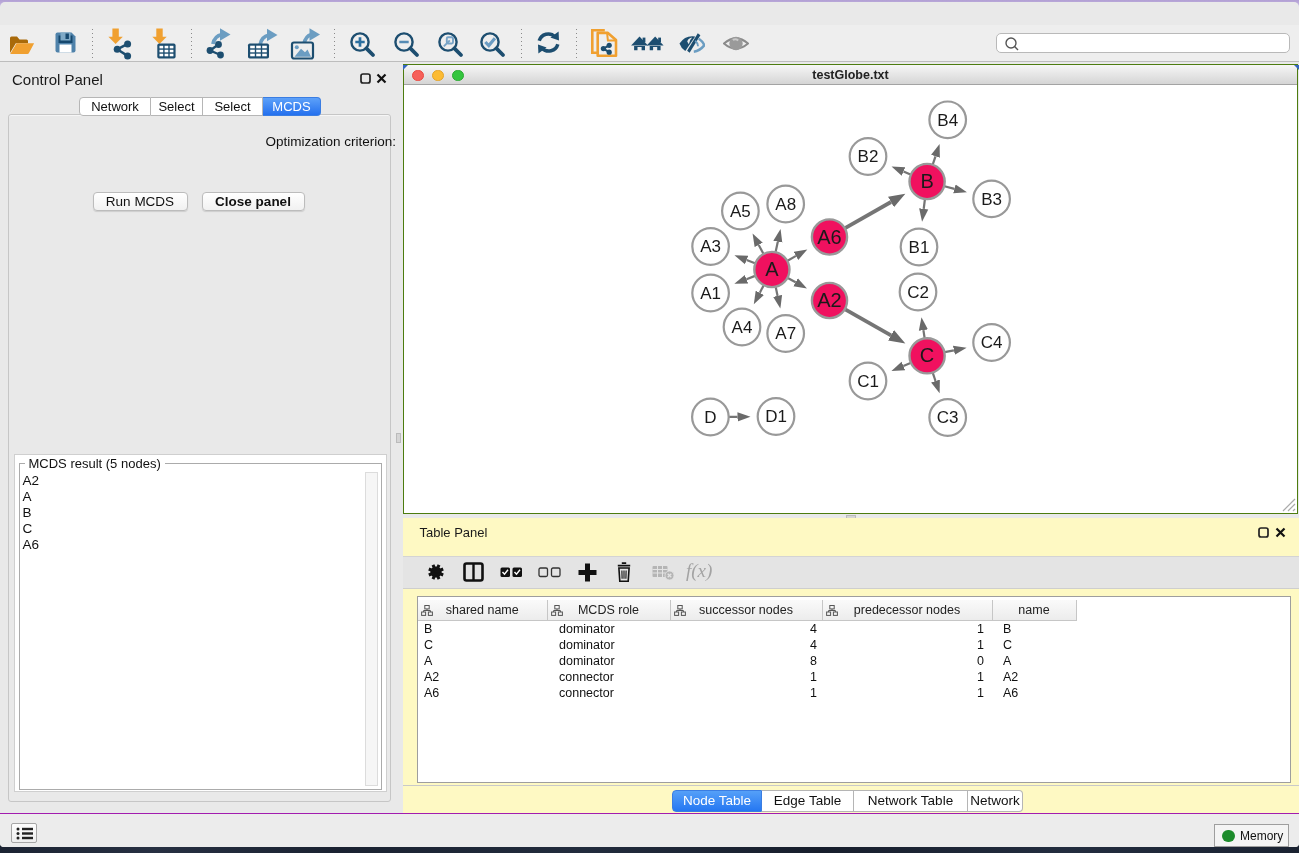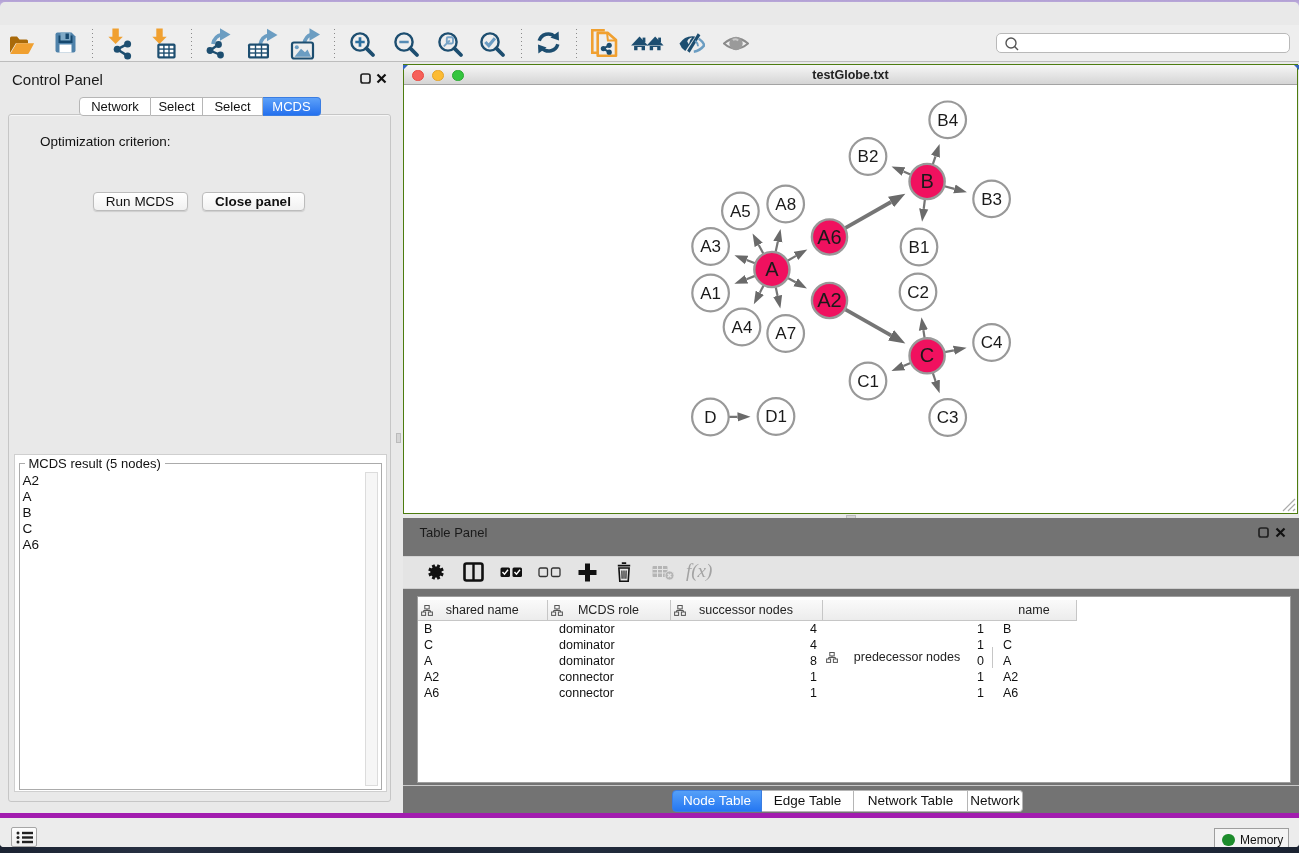--- a/index.html
+++ b/index.html
@@ -27,21 +27,21 @@
   #cp-title { position:absolute; left:12px; top:8px; font-size:15px; color:#1a1a1a; }
   
   #cp-box { position:absolute; left:8px; top:51px; width:383px; height:688.5px;
     border:1px solid #c6c6c6; border-radius:3px; box-shadow:inset 0 1px 0 #f6f6f6; }
   #tabs { position:absolute; left:79px; top:34px; height:19px; display:flex; z-index:3; }
   .tab { height:19px; line-height:18px; font-size:13px; color:#111; background:#ffffff;
     border:1px solid #b6b6b6; border-left:none; padding:0; text-align:center; }
   .tab:first-child { border-left:1px solid #b6b6b6; border-radius:4px 0 0 4px; }
   .tab.sel { background:linear-gradient(#5da1f9,#2470ee); color:#fff; border-color:#3a7de2;
     border-radius:0 4px 4px 0; }
-  #optlabel { position:absolute; left:0; top:71.5px; width:396px; text-align:left; font-size:13.5px; color:#111;padding-left:40px; }
+  #optlabel { position:absolute; left:0; top:71.5px; width:396px; text-align:right; font-size:13.5px; color:#111;padding-left:40px; }
   #combo { position:absolute; left:43px; top:97.5px; width:312px; height:20px; background:#fff;
     border:1px solid #b3b3b3; border-radius:4px; font-size:13.5px; color:#111; line-height:19px;
     padding-left:11px; box-shadow:0 1px 1px rgba(0,0,0,0.12); }
   #combocap { position:absolute; right:-1px; top:-1px; width:20px; height:20px; border-radius:0 4px 4px 0;
     background:linear-gradient(#5da1f9,#2470ee); }
   .btn { position:absolute; height:19px; background:linear-gradient(#ffffff,#f1f1f1);
     border:1px solid #bcbcbc; border-radius:4px; font-size:13.5px; color:#111; text-align:center;
     line-height:18px; box-shadow:0 1px 1px rgba(0,0,0,0.12); }
   #mcdsbox { position:absolute; left:14px; top:391px; width:372.5px; height:338.5px; background:#fff;
     border:1px solid #cfcfcf; }
@@ -56,40 +56,40 @@
   #deskpane { left:396px; top:60.5px; width:903px; height:750.5px; background:#e9e9e9; }
   #netwin { position:absolute; left:7px; top:1.5px; width:895px; height:450px;
     background:#fff; border:1px solid #4d7c0f; }
   #nettitle { position:absolute; left:0; top:0; width:100%; height:20px;
     background:linear-gradient(#f6f6f6,#d5d5d5); border-bottom:1px solid #a3a3a3; }
   #nettitle .tl { top:4.5px; width:11.5px; height:11.5px; }
   #netname { width:100%; text-align:center; font-size:12.5px; font-weight:bold; color:#222; line-height:20px; }
   #netcontent { position:absolute; left:0; top:21px; width:893px; height:427px; background:#fff; }
   .bluecorner { position:absolute; width:0; height:0; z-index:5; }
   
-  #tpanel { left:403px; top:516px; width:896px; height:295px; background:#737373; }
+  #tpanel { left:403px; top:516px; width:896px; height:295px; background:#fef9c3; }
   #tp-title { position:absolute; left:16.5px; top:7px; font-size:13px; color:#1a1a1a; }
   #tp-toolbar { position:absolute; left:0; top:38px; width:896px; height:33px; background:#e4e4e4;
     border-top:1px solid #d4d4d4; border-bottom:1px solid #cecece;text-decoration:underline; }
   #tablebox { position:absolute; left:14px; top:78px; width:874px; height:187px; background:#fff;
     border:1px solid #9e9e9e; }
   #thead { position:absolute; left:0; top:2.5px; width:659px; height:21px;
     background:linear-gradient(#fafafa,#ececec); border-bottom:1px solid #c6c6c6; }
   .hcol { position:absolute; top:0; height:21px; border-right:1px solid #c6c6c6;
     font-size:12.5px; color:#222; text-align:center; line-height:21px; }
   .hicon { position:absolute; left:3px; top:5px; }
   .trow { position:absolute; font-size:12.5px; color:#111; height:16px; line-height:16px; }
   #tabs2 { position:absolute; left:269px; top:272px; height:21.5px; display:flex; }
   .tab2 { height:21.5px; line-height:20.5px; font-size:13.5px; color:#111; background:#ffffff;
     border:1px solid #b5b5b5; border-left:none; text-align:center; }
   .tab2.sel { background:linear-gradient(#55a0f8,#2577f2); color:#fff; border-color:#3a7de2;
     border-radius:4px 0 0 4px; border-left:1px solid #3a7de2; }
   .tab2:last-child { border-radius:0 4px 4px 0; }
   
-  #statusbar { left:0; top:811px; width:1299px; height:34px; background:#ececec; border-top:5px solid #a21caf; }
+  #statusbar { left:0; top:811px; width:1299px; height:34px; background:#ececec; border-top:1px solid #a21caf; }
   #listbtn { position:absolute; left:11px; top:8.5px; width:26px; height:20px;
     background:linear-gradient(#fdfdfd,#eeeeee); border:1px solid #a6a6a6; border-radius:2px; }
   #membtn { position:absolute; left:1214px; top:9.5px; width:75px; height:23px;
     background:#f4f4f4; border:1px solid #9e9e9e; font-size:12px; color:#111; }
   #memdot { position:absolute; left:7px; top:5px; width:12.5px; height:12.5px; border-radius:50%;
     background:#1d8c2c; }
 </style>
 </head>
 <body>
 <div class="abs" id="deskTop"></div>
@@ -423,21 +423,21 @@
               <rect x="0.6" y="7" width="4" height="3.4" fill="none" stroke="#555" stroke-width="1"></rect>
               <rect x="7.4" y="7" width="4" height="3.4" fill="none" stroke="#555" stroke-width="1"></rect>
               <path d="M6,4 L6,5.5 M2.6,7 L2.6,5.5 L9.4,5.5 L9.4,7" stroke="#555" stroke-width="1" fill="none"></path>
             </svg>MCDS role</div>
           <div class="hcol" style="left:252.5px;width:152.0px;"><svg class="hicon" width="12" height="11" viewBox="0 0 12 11">
               <rect x="3.8" y="0.5" width="4.4" height="3.4" fill="none" stroke="#555" stroke-width="1"></rect>
               <rect x="0.6" y="7" width="4" height="3.4" fill="none" stroke="#555" stroke-width="1"></rect>
               <rect x="7.4" y="7" width="4" height="3.4" fill="none" stroke="#555" stroke-width="1"></rect>
               <path d="M6,4 L6,5.5 M2.6,7 L2.6,5.5 L9.4,5.5 L9.4,7" stroke="#555" stroke-width="1" fill="none"></path>
             </svg>successor nodes</div>
-          <div class="hcol" style="left:404.5px;width:170.0px;margin-top:47px;"><svg class="hicon" width="12" height="11" viewBox="0 0 12 11">
+          <div class="hcol" style="left:404.5px;width:170.0px;"><svg class="hicon" width="12" height="11" viewBox="0 0 12 11">
               <rect x="3.8" y="0.5" width="4.4" height="3.4" fill="none" stroke="#555" stroke-width="1"></rect>
               <rect x="0.6" y="7" width="4" height="3.4" fill="none" stroke="#555" stroke-width="1"></rect>
               <rect x="7.4" y="7" width="4" height="3.4" fill="none" stroke="#555" stroke-width="1"></rect>
               <path d="M6,4 L6,5.5 M2.6,7 L2.6,5.5 L9.4,5.5 L9.4,7" stroke="#555" stroke-width="1" fill="none"></path>
             </svg>predecessor nodes</div>
           <div class="hcol" style="left:574.5px;width:84.0px;">name</div>
         </div>
       <div class="trow" style="left:6px;top:24.0px;">B</div>
         <div class="trow" style="left:141px;top:24.0px;">dominator</div>
         <div class="trow" style="left:252px;top:24.0px;width:147px;text-align:right;">4</div>

